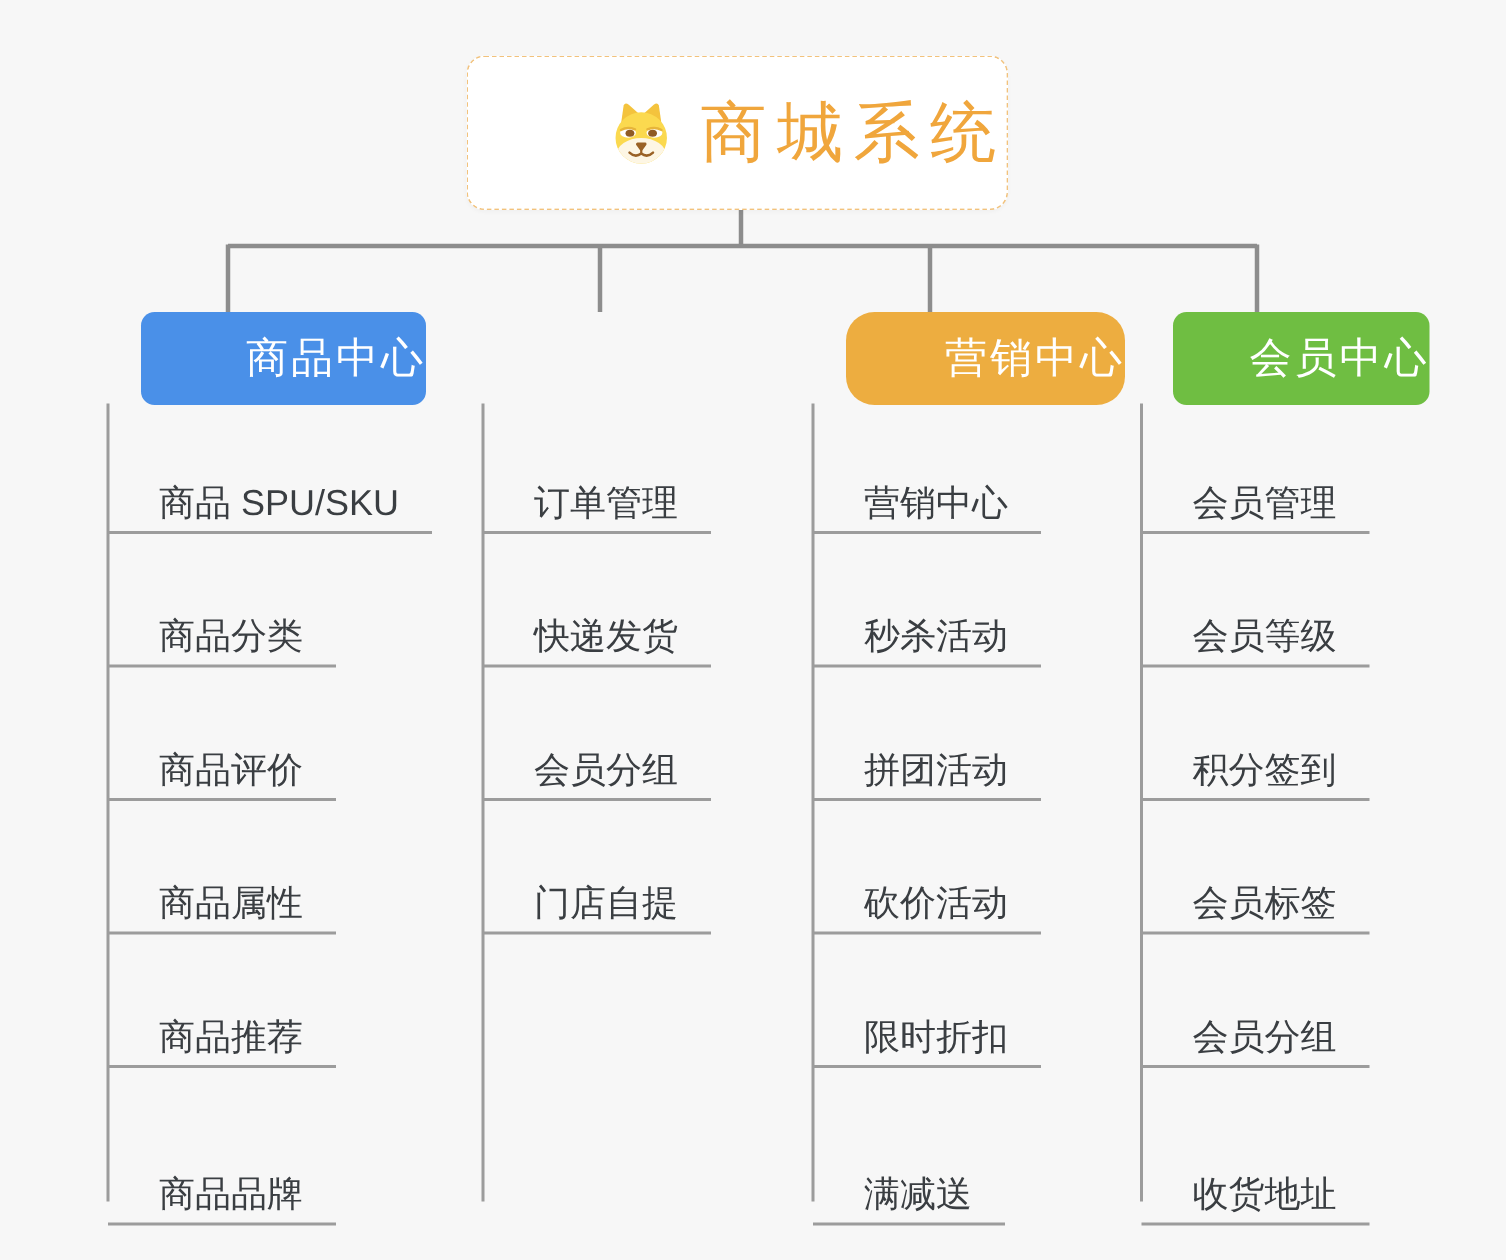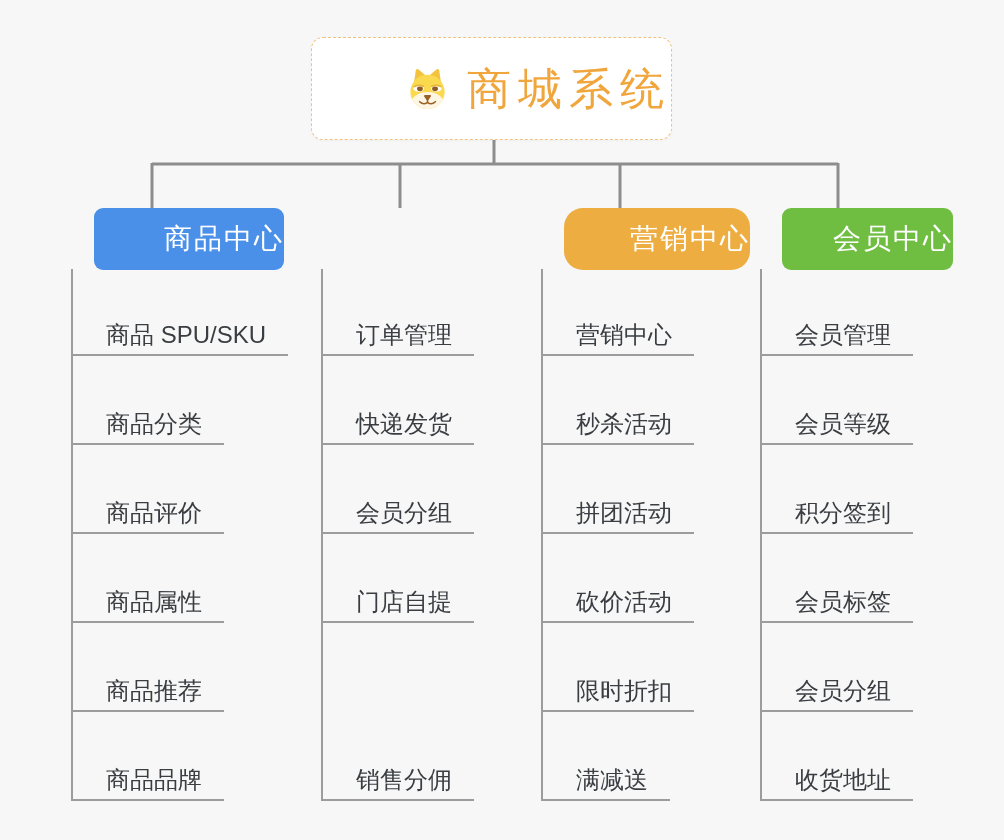--- a/index.html
+++ b/index.html
@@ -80,21 +80,21 @@
   }
   .col0{left:72px;}
   .col1{left:322px;}
   .col2{left:542px;}
   .col3{left:761px;}
   .row0{top:316px;}
   .row1{top:405px;}
   .row2{top:494px;text-align:center;}
   .row3{top:583px;}
   .row4{top:672px;}
-  .row5{top:761px;}
+  .row5{top:777px;}
 </style>
 </head>
 <body>
 
 <div id="canvas">
 
   <svg id="connectors" viewBox="0 0 1004 840" xmlns="http://www.w3.org/2000/svg">
 
     <g stroke="#8d8d8d" stroke-width="3" fill="none">
       <path d="M494 140 V164"></path>
@@ -149,21 +149,20 @@
   <div class="leaf col0 row1">商品分类</div>
   <div class="leaf col0 row2">商品评价</div>
   <div class="leaf col0 row3">商品属性</div>
   <div class="leaf col0 row4">商品推荐</div>
   <div class="leaf col0 row5">商品品牌</div>
 
   <div class="leaf col1 row0">订单管理</div>
   <div class="leaf col1 row1">快递发货</div>
   <div class="leaf col1 row2">会员分组</div>
   <div class="leaf col1 row3">门店自提</div>
-  <div class="leaf col1 row5">销售分佣</div>
 
   <div class="leaf col2 row0">营销中心</div>
   <div class="leaf col2 row1">秒杀活动</div>
   <div class="leaf col2 row2">拼团活动</div>
   <div class="leaf col2 row3">砍价活动</div>
   <div class="leaf col2 row4">限时折扣</div>
   <div class="leaf col2 row5">满减送</div>
 
   <div class="leaf col3 row0">会员管理</div>
   <div class="leaf col3 row1">会员等级</div>

